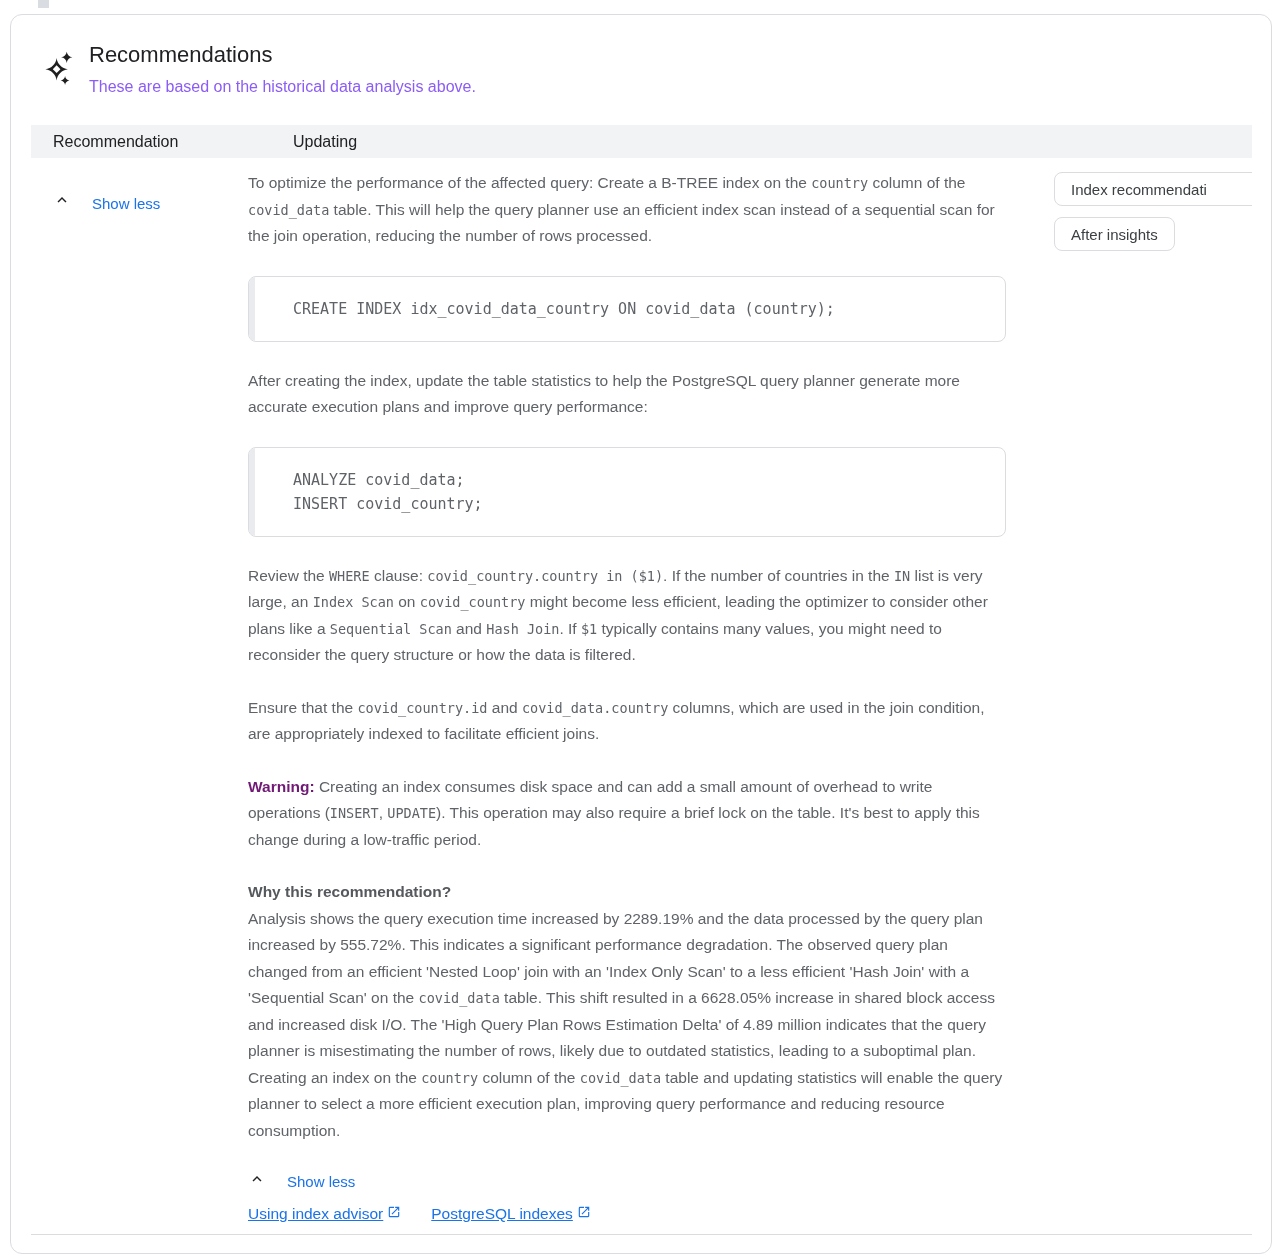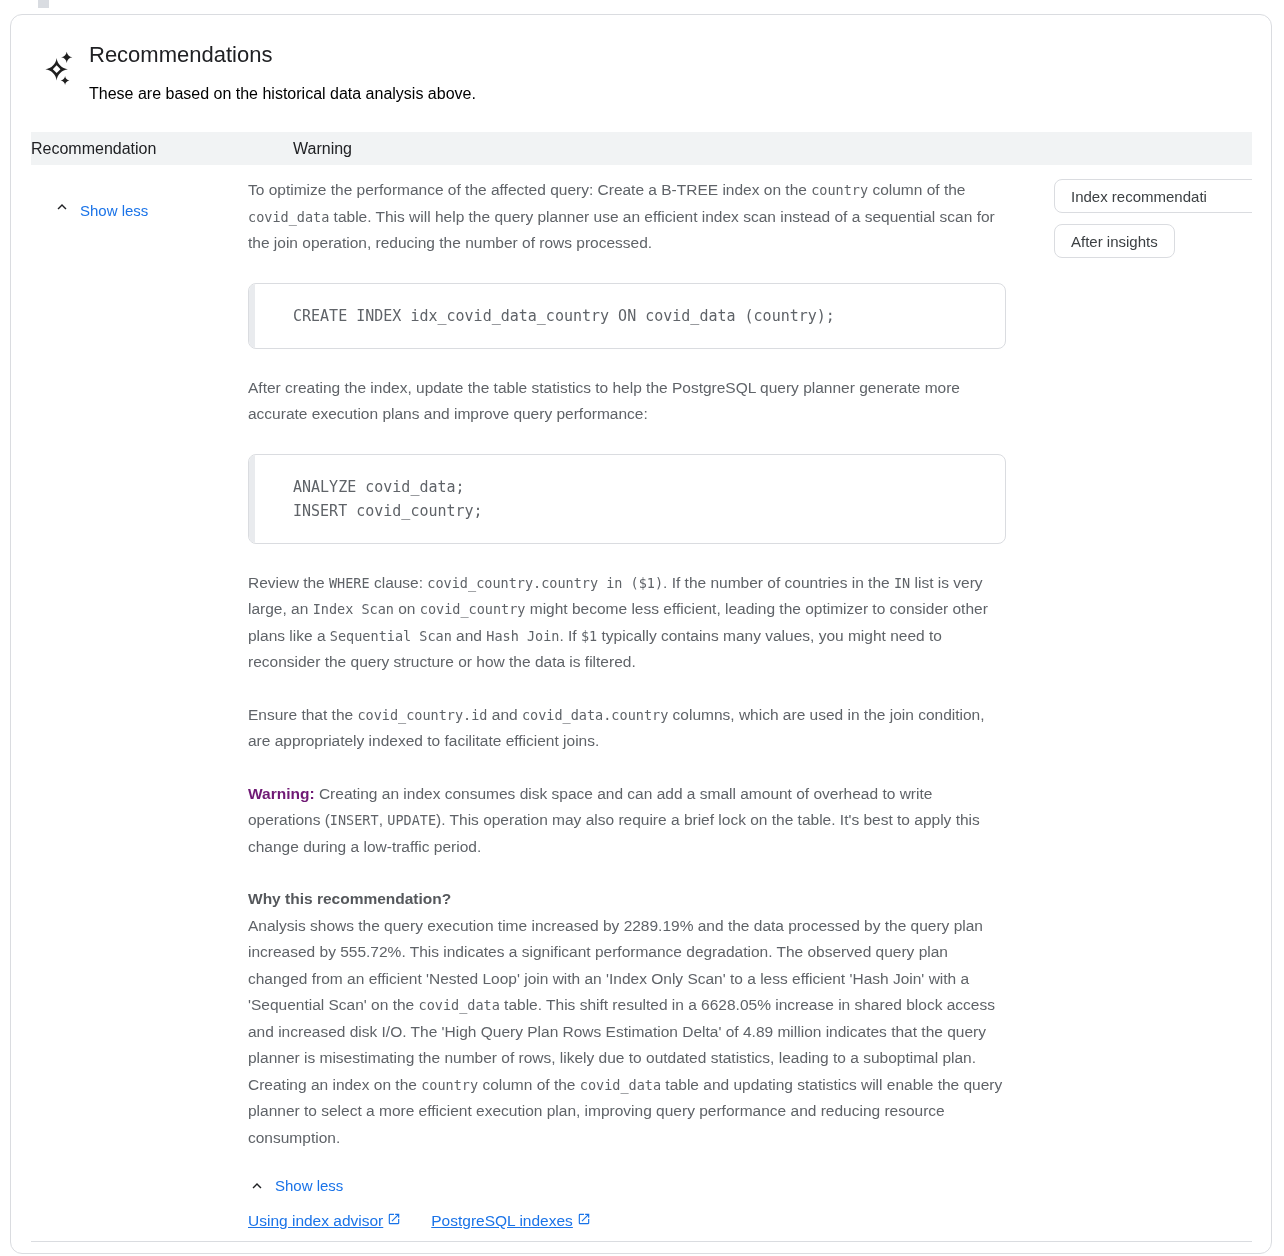--- a/index.html
+++ b/index.html
@@ -7,33 +7,33 @@
               font-family:"Liberation Sans", sans-serif; position:relative; }
 
   .notch { position:absolute; left:38px; top:0; width:11px; height:8px; background:#d9dce1; }
 
   .card { position:absolute; left:10px; top:14px; width:1262px; height:1240px;
           background:#fff; border:1px solid #dadce0; border-radius:12px; }
 
   .card-header { display:flex; gap:13px; padding:25px 20px 0 33px; }
   .sparkle { flex:none; margin-top:10px; }
   .title { font-size:22px; color:#202124; line-height:30px; font-weight:400; }
-  .subtitle { font-size:16px; color:#000000; margin-top:12px; line-height:24px; }
+  .subtitle { font-size:16px; color:#8b5cf6; margin-top:5px; line-height:24px; }
 
   .table { margin:26px 19px 0 20px; overflow:hidden; border-bottom:1px solid #dadce0; }
   .thead { display:flex; align-items:center; background:#f1f3f4; height:33px; }
   .th { font-size:16px; font-weight:500; color:#202124; }
-  .th-rec { flex:none; width:262px; }
+  .th-rec { flex:none; width:262px; padding-left:22px; }
   .trow { display:flex; padding-top:12px; min-height:1076px; align-items:flex-start; }
 
   .col-rec { flex:none; width:217px; padding-left:22px; font-size:15.5px;
              line-height:27px; color:#5f6368; }
   .col-rec .rec-title { width:152px; }
 
-  .show-less { display:inline-flex; gap:9px; cursor:pointer;
+  .show-less { display:inline-flex; align-items:center; gap:21px; cursor:pointer;
                text-decoration:none; }
   .show-less .sl-label { color:#1a73e8; font-size:15px; font-weight:500; }
   .col-rec .show-less { margin-top:20px; }
 
   .col-details { flex:none; width:758px; margin-right:48px; }
   .para { font-size:15.5px; line-height:26.5px; color:#5f6368; margin:0 0 26px; }
   .para strong { font-weight:700; color:#701a75; }
   .para-heading { font-size:15.5px; font-weight:700; color:#55585c; line-height:26.5px; }
   .inline-code { font-family:"DejaVu Sans Mono", monospace; font-size:13.5px; color:#5f6368; }
 
@@ -74,21 +74,21 @@
     </span>
     <div>
       <div class="title">Recommendations</div>
       <div class="subtitle">These are based on the historical data analysis above.</div>
     </div>
   </div>
 
   <div class="table">
     <div class="thead">
       <div class="th th-rec">Recommendation</div>
-      <div class="th">Warning</div>
+      <div class="th">Updating</div>
     </div>
 
     <div class="trow">
 
       <div class="col-rec">
         <a class="show-less">
           <span>
             <svg width="18" height="18" viewBox="0 0 24 24">
                 <path fill="#202124" d="M7.4 15.4 12 10.8l4.6 4.6L18 14l-6-6-6 6z"></path>
               </svg>

